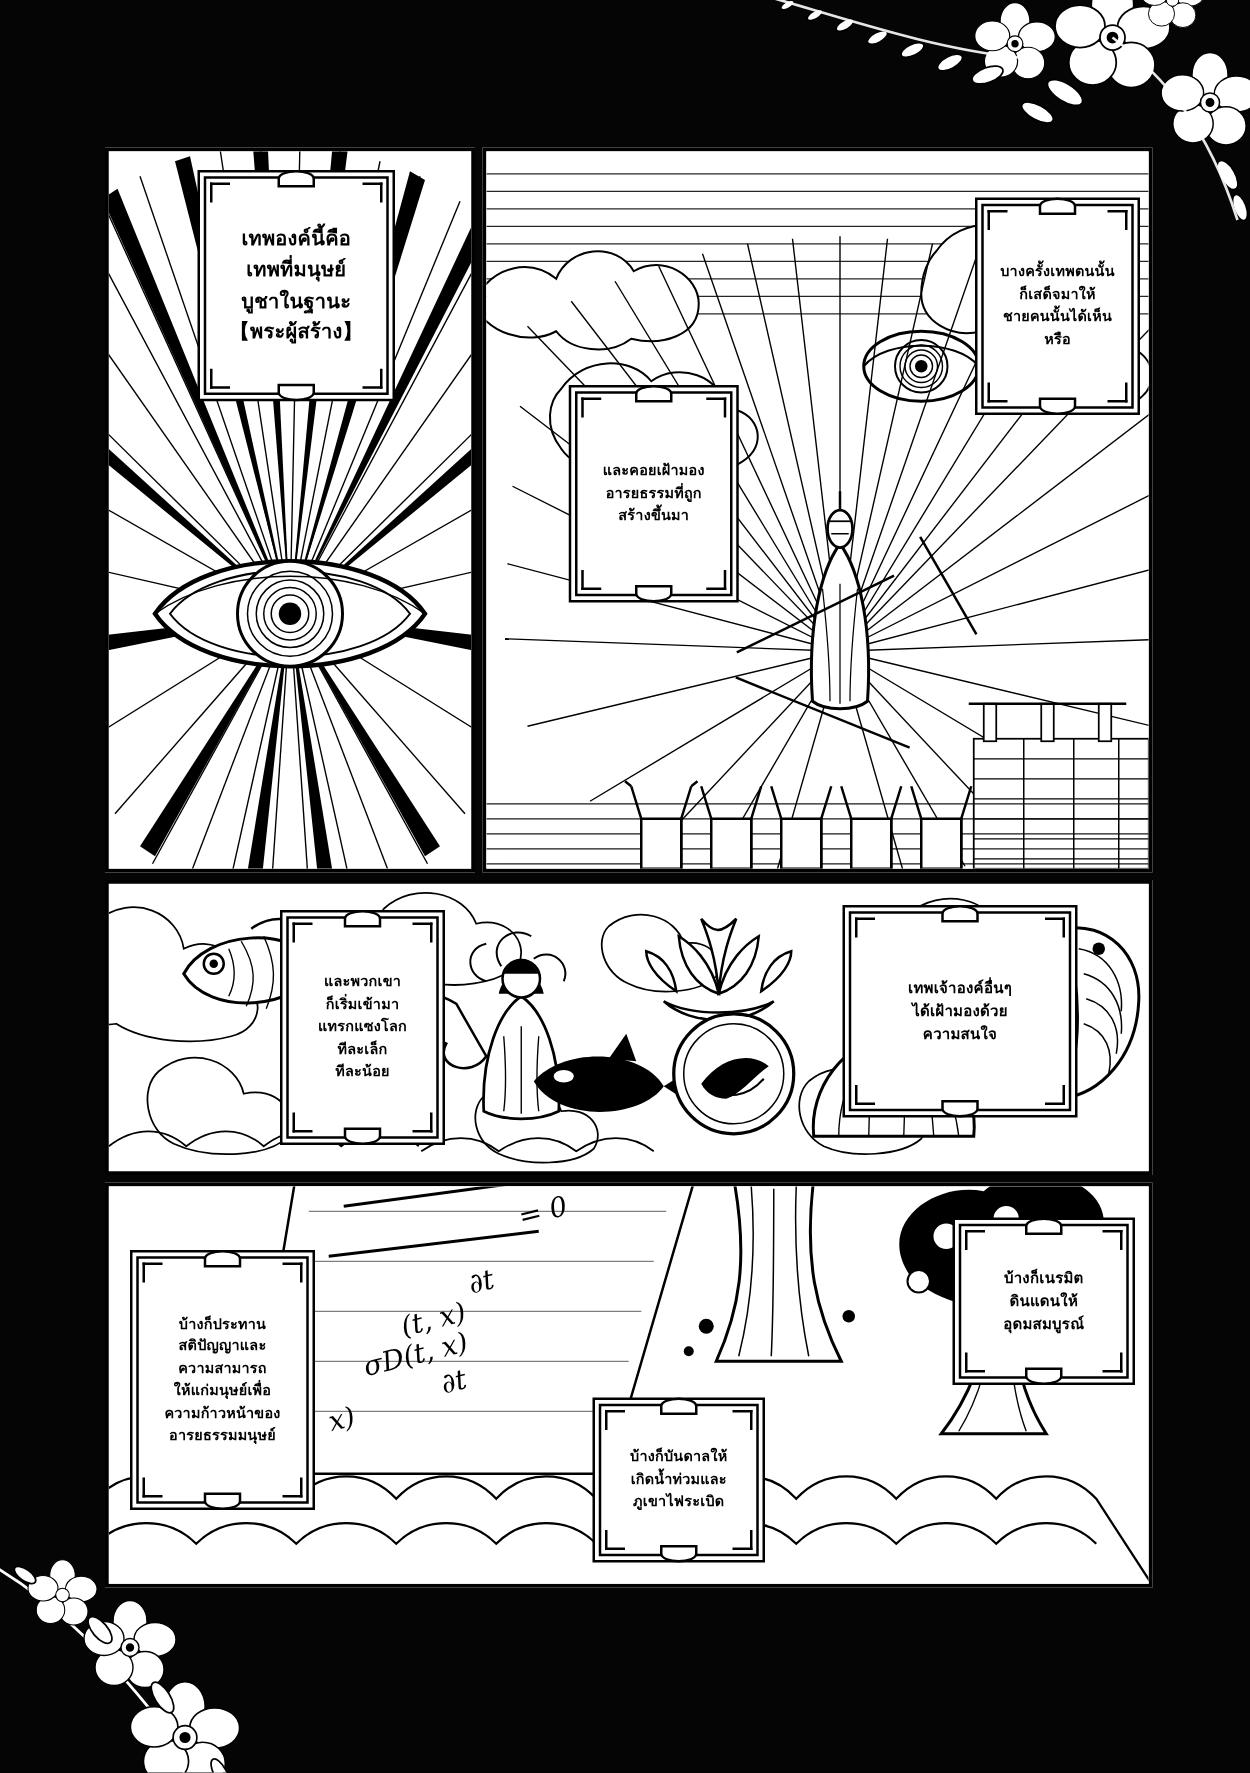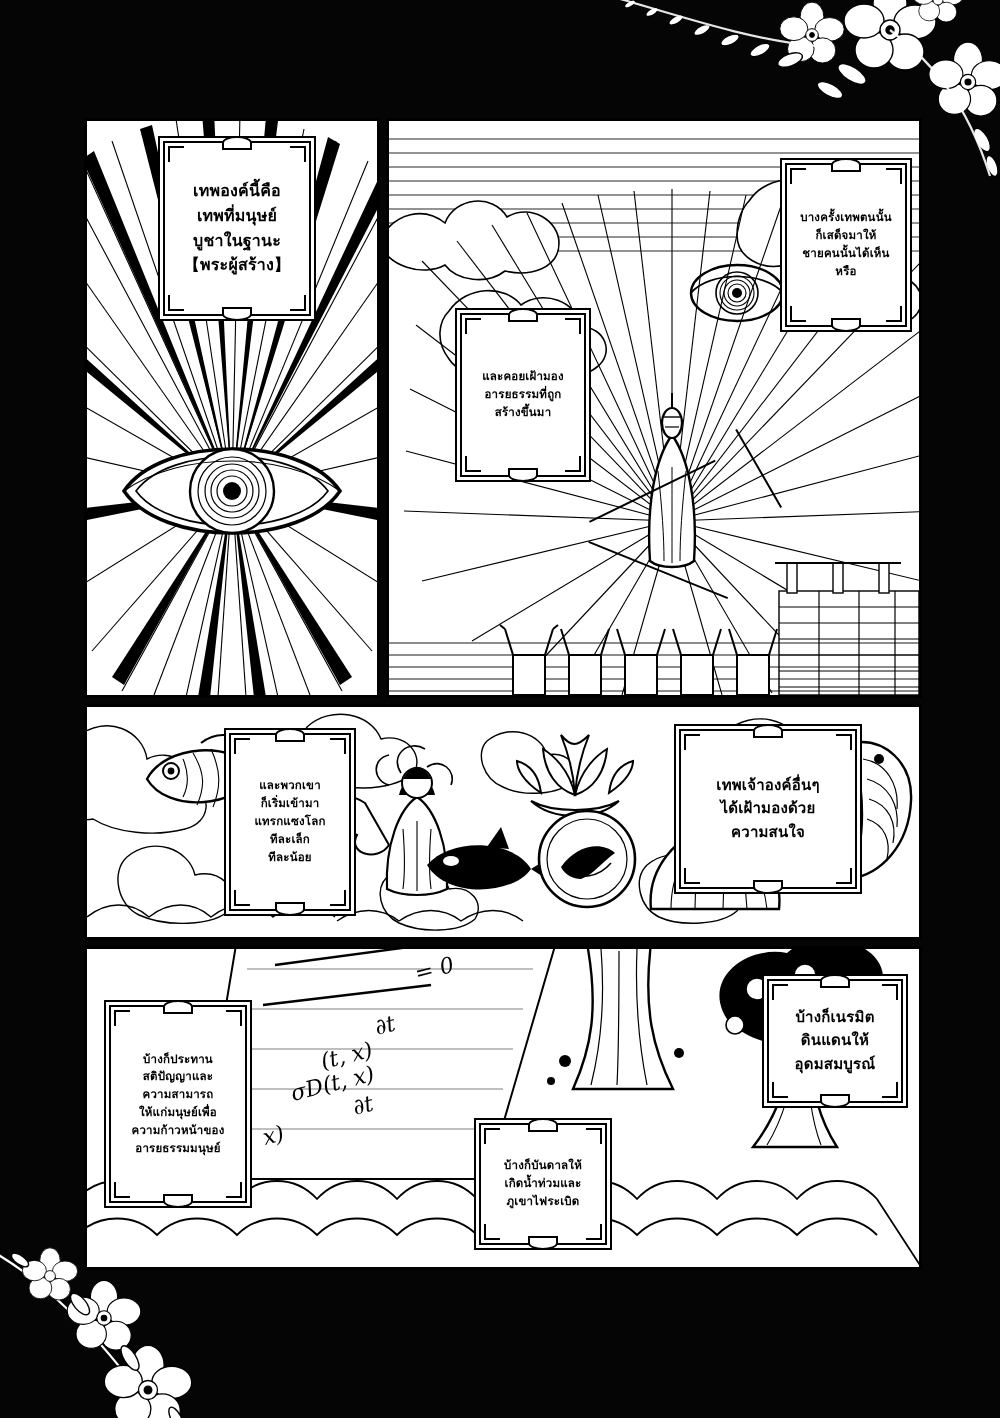--- a/index.html
+++ b/index.html
@@ -23,21 +23,21 @@
   
   .tbox{
     position:absolute;background:#fff;color:#000;
     border:2px solid #000;
     box-shadow:0 0 0 3px #fff, 0 0 0 5px #000;
     text-align:center;
     display:flex;align-items:center;justify-content:center;
     padding:14px 10px;
     box-sizing:border-box;
     line-height:1.55;
-    font-size:15px;
+    font-size:12px;
     font-weight:700;
     letter-spacing:.2px;
   }
   .tbox .corner{position:absolute;width:14px;height:14px;border:2px solid #000;}
   .tbox .c1{top:3px;left:3px;border-right:none;border-bottom:none;}
   .tbox .c2{top:3px;right:3px;border-left:none;border-bottom:none;}
   .tbox .c3{bottom:3px;left:3px;border-right:none;border-top:none;}
   .tbox .c4{bottom:3px;right:3px;border-left:none;border-top:none;}
   .tbox .ear{position:absolute;width:26px;height:10px;background:#fff;border:2px solid #000;}
   .tbox .e-top{top:-7px;left:50%;transform:translateX(-50%);border-radius:50% 50% 0 0;}

